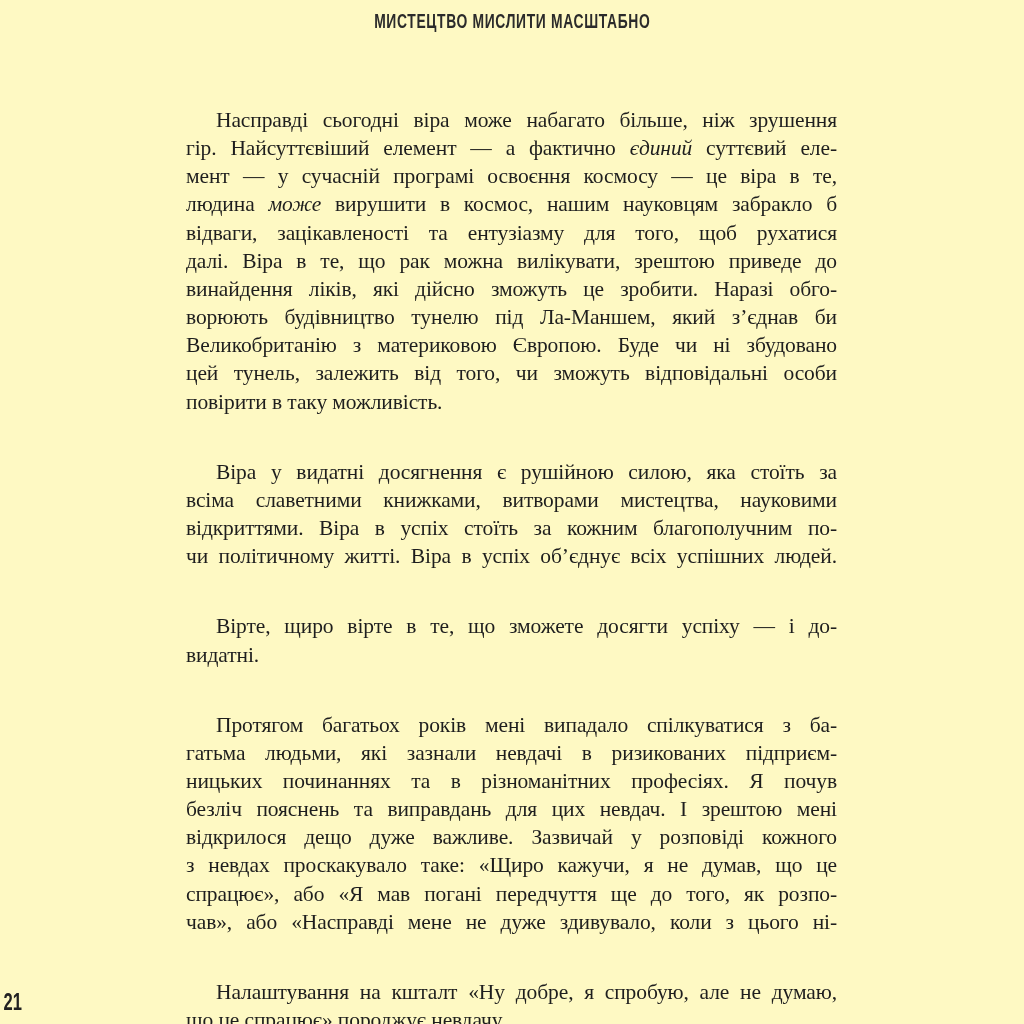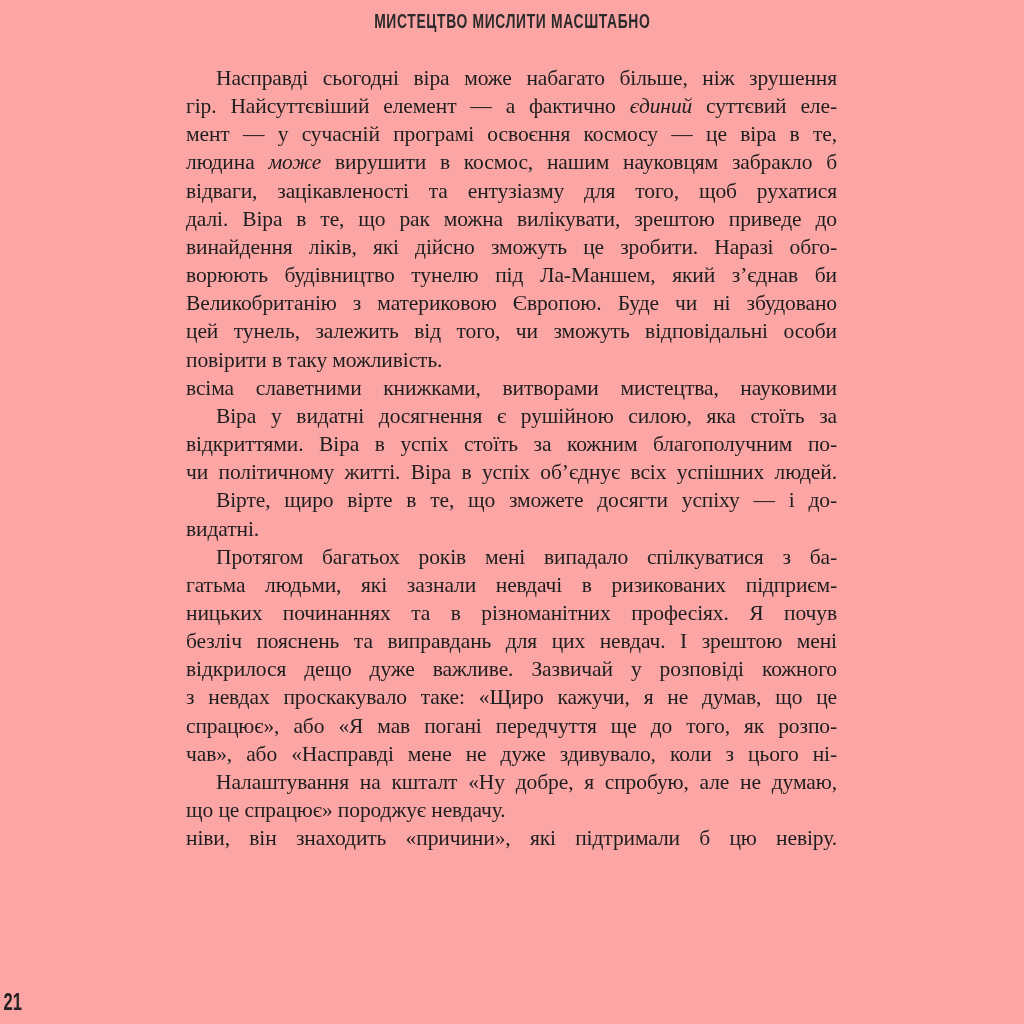--- a/index.html
+++ b/index.html
@@ -4,21 +4,21 @@
 <style>
   html, body {
     margin: 0;
     padding: 0;
     background: #ffffff;
   }
   .page {
     position: relative;
     width: 1024px;
     height: 1024px;
-    background: #fca5a5;
+    background: #fef9c3;
     overflow: hidden;
     font-family: "Liberation Serif", serif;
   }
   .running-head {
     position: absolute;
     top: 9px;
     left: 0;
     right: 0;
     text-align: center;
     color: #2b2b2b;
@@ -42,20 +42,21 @@
     line-height: 28.15px;
     color: #1e1e1e;
     letter-spacing: -0.1px;
   }
   .line {
     text-align: justify;
     text-align-last: justify;
   }
   .line.first {
     text-indent: 30px;
+    margin-top: 42px;
   }
   .line.last {
     text-align-last: left;
   }
   .line em {
     font-style: italic;
   }
   .page-number {
     position: absolute;
     bottom: 8px;
@@ -86,22 +87,22 @@
       <div class="line"><span>гір. Найсуттєвіший елемент — а фактично </span><em>єдиний</em><span> суттєвий еле-</span></div>
       <div class="line"><span>мент — у сучасній програмі освоєння космосу — це віра в те,</span></div>
       <div class="line"><span>людина </span><em>може</em><span> вирушити в космос, нашим науковцям забракло б</span></div>
       <div class="line"><span>відваги, зацікавленості та ентузіазму для того, щоб рухатися</span></div>
       <div class="line"><span>далі. Віра в те, що рак можна вилікувати, зрештою приведе до</span></div>
       <div class="line"><span>винайдення ліків, які дійсно зможуть це зробити. Наразі обго-</span></div>
       <div class="line"><span>ворюють будівництво тунелю під Ла-Маншем, який з’єднав би</span></div>
       <div class="line"><span>Великобританію з материковою Європою. Буде чи ні збудовано</span></div>
       <div class="line"><span>цей тунель, залежить від того, чи зможуть відповідальні особи</span></div>
       <div class="line last"><span>повірити в таку можливість.</span></div>
+      <div class="line first"><span>Віра у видатні досягнення є рушійною силою, яка стоїть за</span></div>
       <div class="line"><span>всіма славетними книжками, витворами мистецтва, науковими</span></div>
-      <div class="line first"><span>Віра у видатні досягнення є рушійною силою, яка стоїть за</span></div>
       <div class="line"><span>відкриттями. Віра в успіх стоїть за кожним благополучним по-</span></div>
       <div class="line"><span>чи політичному житті. Віра в успіх об’єднує всіх успішних людей.</span></div>
       <div class="line first"><span>Вірте, щиро вірте в те, що зможете досягти успіху — і до-</span></div>
       <div class="line last"><span>видатні.</span></div>
       <div class="line first"><span>Протягом багатьох років мені випадало спілкуватися з ба-</span></div>
       <div class="line"><span>гатьма людьми, які зазнали невдачі в ризикованих підприєм-</span></div>
       <div class="line"><span>ницьких починаннях та в різноманітних професіях. Я почув</span></div>
       <div class="line"><span>безліч пояснень та виправдань для цих невдач. І зрештою мені</span></div>
       <div class="line"><span>відкрилося дещо дуже важливе. Зазвичай у розповіді кожного</span></div>
       <div class="line"><span>з невдах проскакувало таке: «Щиро кажучи, я не думав, що це</span></div>

